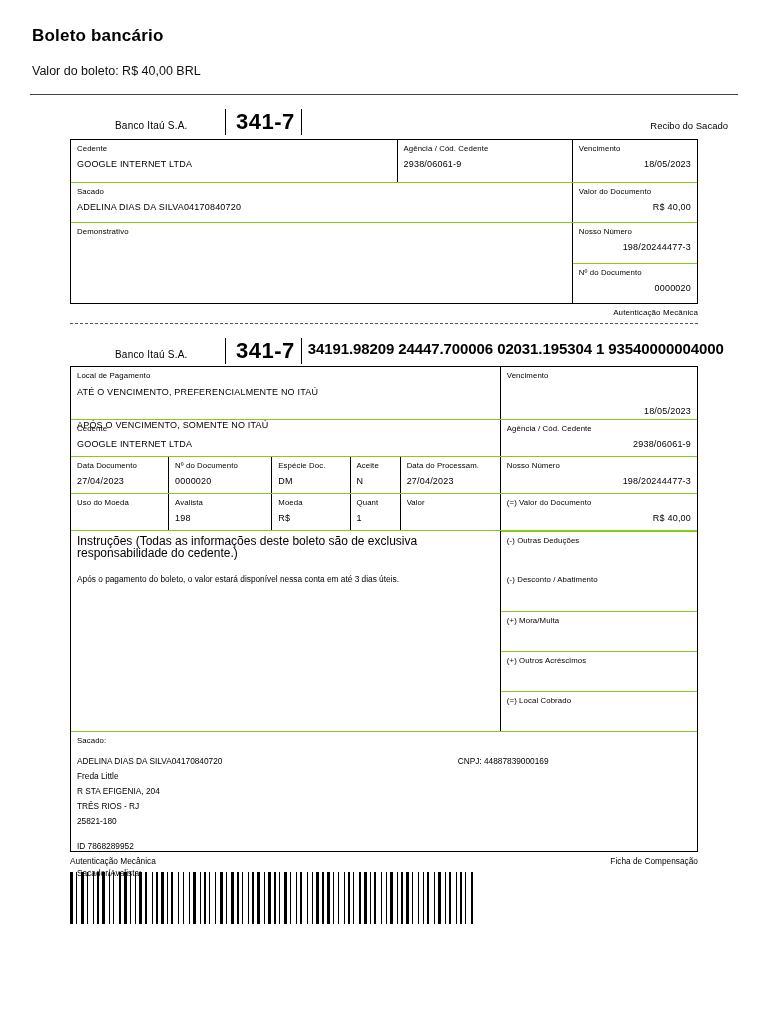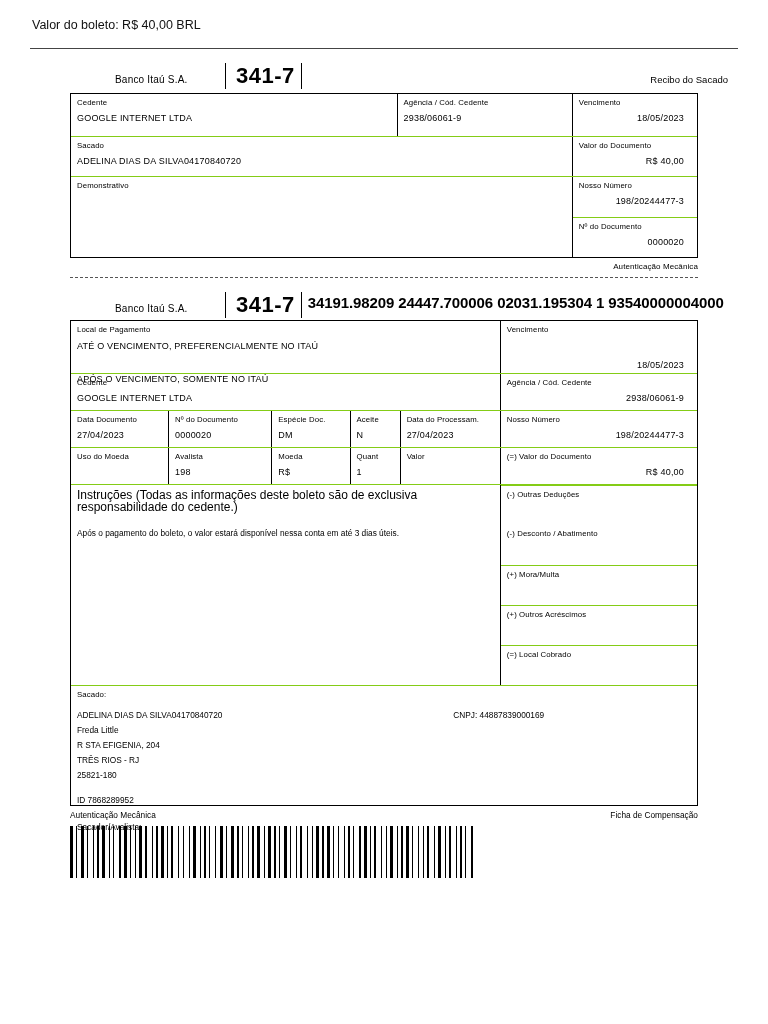--- a/index.html
+++ b/index.html
@@ -81,21 +81,21 @@
     line-height: 26px;
   }
 
   .box {
     border: 1px solid #000;
     box-sizing: border-box;
   }
   .cell {
     position: relative;
     box-sizing: border-box;
-    padding: 4px 13px 3px 6px;
+    padding: 4px 6px 3px 6px;
   }
   .lbl {
     font-size: 7.8px;
     line-height: 10px;
     letter-spacing: .1px;
   }
   .val {
     font-size: 9px;
     line-height: 13px;
     margin-top: 4px;
@@ -161,20 +161,21 @@
     display: block;
     background: #000;
     margin-right: 1px;
   }
 </style>
 </head>
 <body>
 
 <div class="page">
 
+  <div class="doc-title">Boleto bancário</div>
   <div class="doc-subtitle">Valor do boleto: R$ 40,00 BRL</div>
   <hr class="hr-top">
 
   <div class="bank-row">
     <div class="bank-name">Banco Itaú S.A.</div>
     <div class="bank-sep"></div>
     <div class="bank-code">341-7</div>
     <div class="bank-sep"></div>
     <div class="bank-right-label">Recibo do Sacado</div>
   </div>

